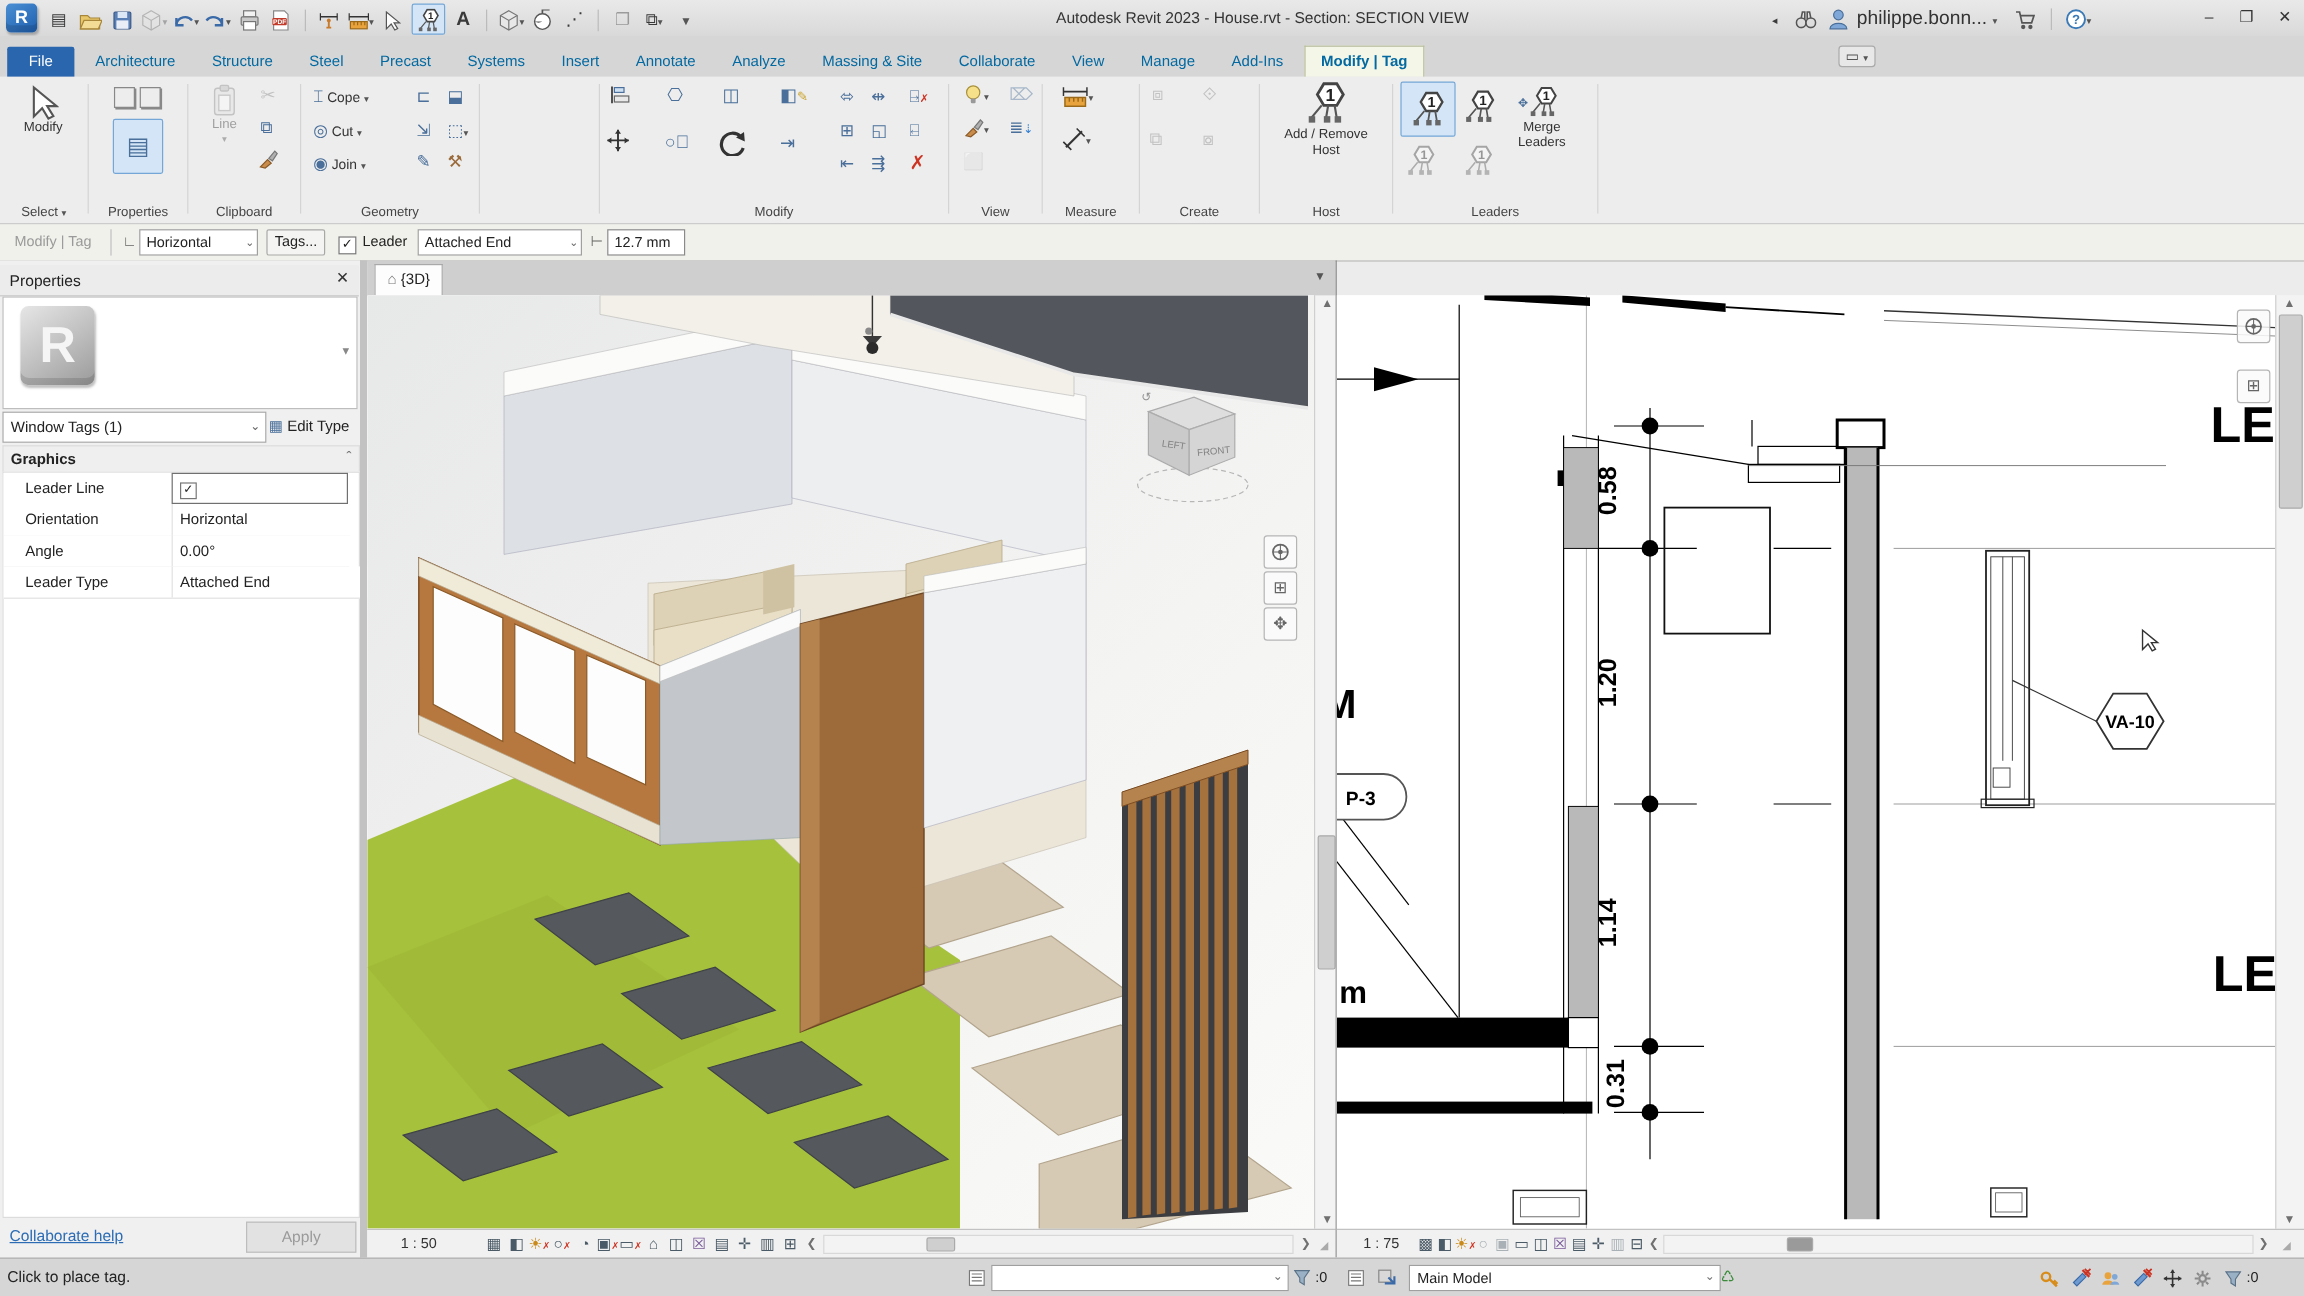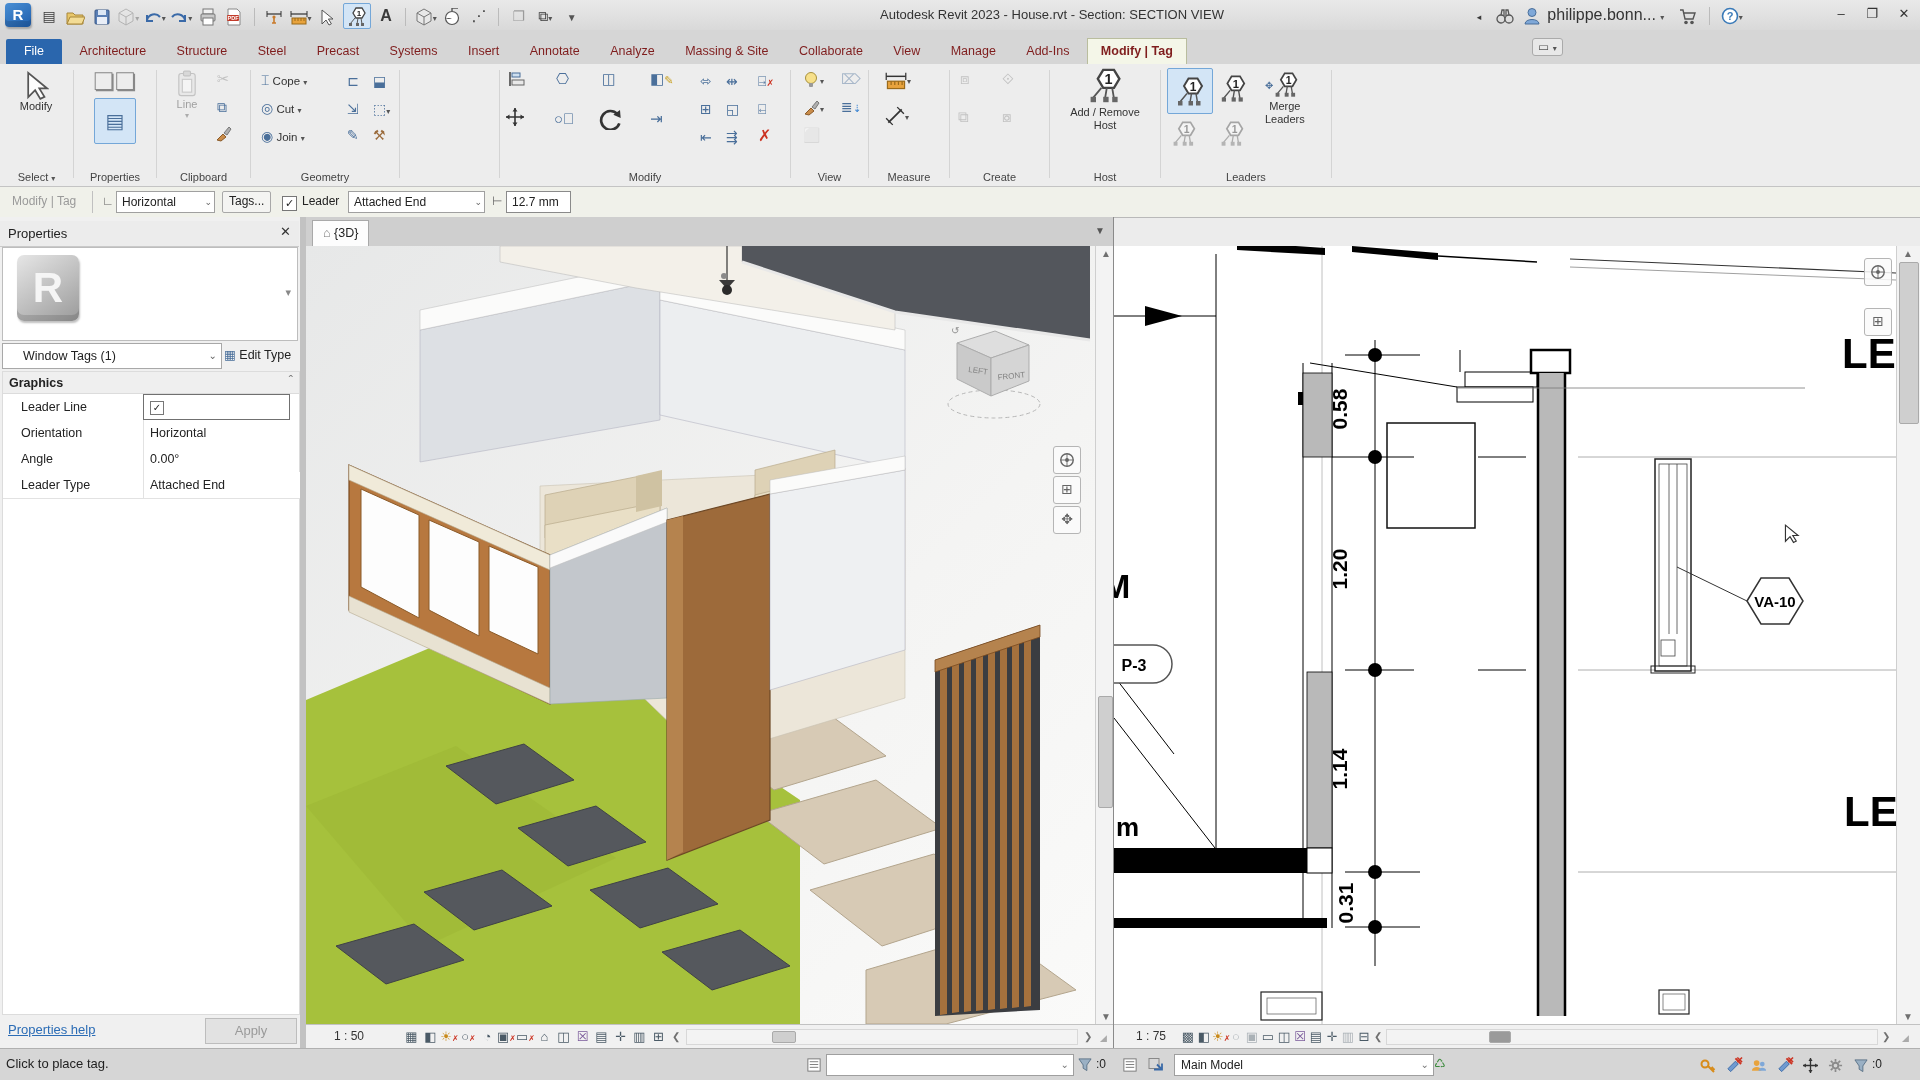--- a/index.html
+++ b/index.html
@@ -11,21 +11,21 @@
   .dim{opacity:.42;}
   
   #titlebar{left:0;top:0;width:1920px;height:30px;background:linear-gradient(#e9e9e9,#d9d9d9);border-bottom:1px solid #bdbdbd;}
   .qat-btn{height:24px;min-width:22px;line-height:24px;text-align:center;font-size:14px;color:#3a3a3a;display:inline-block;}
   .caret{font-size:8px;color:#555;}
   #title-text{font-size:13px;color:#333;}
   .winbtn{width:26px;height:22px;line-height:22px;text-align:center;font-size:13px;color:#333;}
   .vsep{width:1px;background:#c0c0c0;top:4px;height:22px;}
   
   #tabrow{left:0;top:30px;width:1920px;height:34px;background:#d6d6d6;}
-  .rtab{display:inline-block;height:25px;line-height:25px;padding:0 13px;font-size:12.5px;color:#7f1d1d;vertical-align:bottom;}
+  .rtab{display:inline-block;height:25px;line-height:25px;padding:0 13px;font-size:12.5px;color:#0369a1;vertical-align:bottom;}
   .rtab.file{background:var(--file_tab_blue);color:#fff;width:30px;text-align:center;border-radius:2px 2px 0 0;}
   .rtab.active{background:var(--ribbon_active_tab_bg);border:1px solid #b9bd9e;border-bottom:none;font-weight:bold;}
   
   #ribbon{left:0;top:64px;width:1920px;height:122px;background:#ededed;border-bottom:1px solid #c4c4c4;}
   .panel{position:absolute;top:0;height:122px;}
   .plabel{position:absolute;bottom:3px;left:0;right:0;text-align:center;font-size:11px;color:#444;white-space:nowrap;}
   .psep{position:absolute;top:6px;height:108px;width:1px;background:#d4d4d4;}
   .bigbtn{position:absolute;text-align:center;border-radius:2px;}
   .blbl{font-size:11px;color:#333;line-height:13px;}
   .rowbtn{position:absolute;font-size:11.5px;color:#333;white-space:nowrap;}
@@ -488,21 +488,21 @@
   <div id="props" class="a">
     <div class="a" style="left:0;top:4px;width:299px;height:25px;background:#ececec;border-bottom:1px solid #c9c9c9;">
       <span style="margin-left:8px;font-size:13px;line-height:25px;">Properties</span>
       <span class="a" style="right:8px;top:3px;font-size:13px;color:#333;">✕</span>
     </div>
     <div class="a" style="left:2px;top:30px;width:294px;height:92px;background:#fff;border:1px solid #bdbdbd;">
       <div class="rkeycap a" style="left:14px;top:7px;width:62px;height:66px;line-height:66px;font-size:42px;color:#f5f5f5;">R</div>
       <span class="a" style="right:6px;top:38px;color:#888;font-size:11px;">▾</span>
     </div>
     <div class="a" style="left:2px;top:126px;width:218px;height:24px;background:#fff;border:1px solid #a8a8a8;font-size:12.5px;line-height:24px;">
-      <span style="margin-left:20px;">Window Tags (1)</span>
+      <span style="margin-left:6px;">Window Tags (1)</span>
       <span class="a" style="right:4px;top:0;color:#666;font-size:10px;">⌄</span>
     </div>
     <div class="a" style="left:224px;top:126px;width:74px;height:24px;font-size:12.5px;line-height:24px;">
       <span style="color:#4a6f9a;">▦</span> <span>Edit Type</span>
     </div>
     <div class="a" style="left:2px;top:154px;width:296px;height:22px;background:#efefef;border:1px solid #dcdcdc;font-size:12.5px;font-weight:bold;line-height:22px;">
       <span style="margin-left:6px;">Graphics</span>
       <span class="a" style="right:6px;top:-2px;font-weight:normal;color:#777;">ˆ</span>
     </div>
     <div class="a" style="left:2px;top:176px;width:296px;height:620px;background:#fff;border:1px solid #dcdcdc;">
@@ -518,21 +518,21 @@
       </div>
       <div class="prow" style="top:52px;">
         <span class="lab">Angle</span>
         <span class="val">0.00°</span>
       </div>
       <div class="prow" style="top:78px;padding-left:24px;">
         <span class="lab">Leader Type</span>
         <span class="val">Attached End</span>
       </div>
     </div>
-    <a class="a plink" style="left:8px;top:805px;font-size:13px;" href="#">Properties help</a>
+    <a class="a plink" style="left:8px;top:805px;font-size:13px;" href="#">Collaborate help</a>
     <span class="a" style="left:205px;top:801px;width:90px;height:24px;background:#e2e2e2;border:1px solid #bdbdbd;color:#9a9a9a;text-align:center;line-height:24px;font-size:13px;">Apply</span>
   </div>
   <div class="a" style="left:300px;top:217px;width:6px;height:831px;background:#c2c2c2;"></div>
 
   <div class="tabstrip" style="left:306px;width:807px;">
     <div class="vtab" style="left:6px;padding:0 10px;">
       <span style="color:#777;">⌂</span>
       <span>{3D}</span>
     </div>
     <span class="a" style="right:8px;top:8px;font-size:10px;color:#555;">▼</span>

